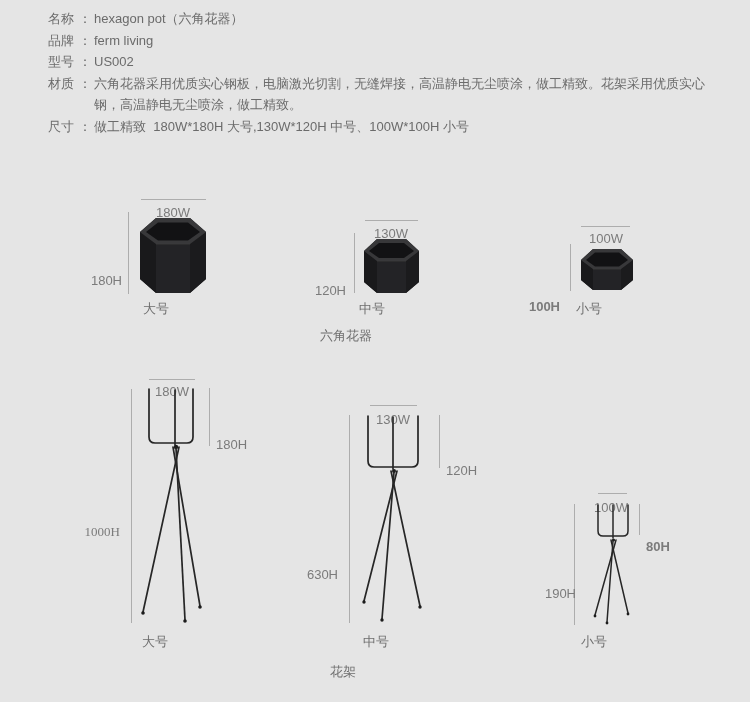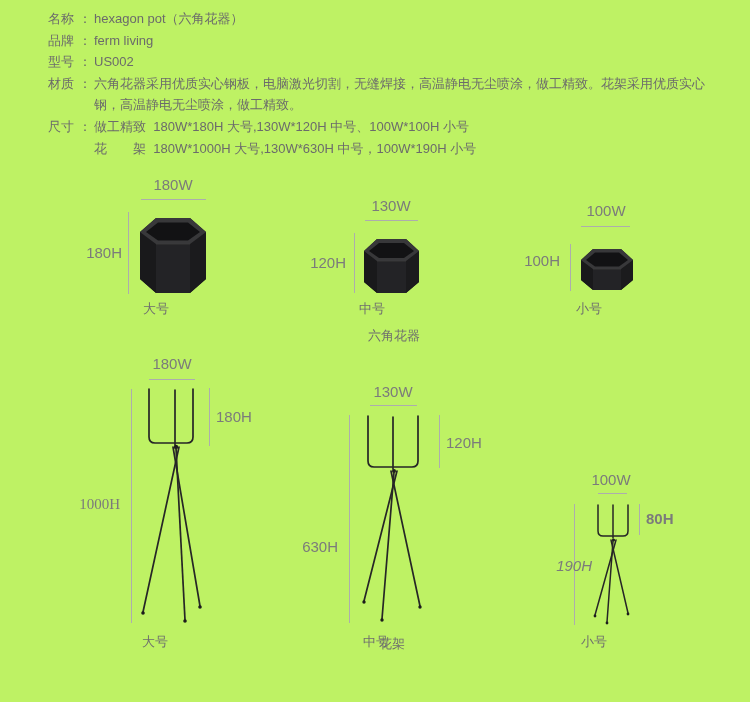--- a/index.html
+++ b/index.html
@@ -1,61 +1,61 @@
 <!DOCTYPE html>
 <html><head>
 <meta charset="utf-8">
 <style>
   html,body{margin:0;padding:0;background:#ffffff;}
   .canvas{
-    position:relative;width:750px;height:702px;background:#bef264;overflow:hidden;
+    position:relative;width:750px;height:702px;background:#e5e5e5;overflow:hidden;
     font-family:"Liberation Sans","DejaVu Sans",sans-serif;
   }
   
   .specs{position:absolute;left:48px;top:8px;width:665px;font-size:13px;color:#6b6b6b;}
   .spec-row{display:flex;line-height:21.6px;}
   .spec-key{flex:none;min-width:28px;white-space:pre;}
   .spec-colon{flex:none;width:18px;text-align:center;}
   .spec-value{flex:1;white-space:pre-wrap;}
   
-  .dimlabel{position:absolute;font-size:15px;color:#7b7b7b;line-height:14px;}
+  .dimlabel{position:absolute;font-size:13px;color:#7b7b7b;line-height:14px;margin-top:28px;}
   .ctr{text-align:center;} .rgt{text-align:right;} .lft{text-align:left;}
   .wline{position:absolute;height:1px;background:#adadad;}
   .vline{position:absolute;width:1px;background:#adadad;}
   .sizelabel{position:absolute;font-size:13px;color:#6e6e6e;text-align:left;line-height:15px;}
-  .caption{position:absolute;font-size:13px;color:#6e6e6e;text-align:right;line-height:15px;}
+  .caption{position:absolute;font-size:13px;color:#6e6e6e;text-align:left;line-height:15px;}
   .fig{position:absolute;}
   
   #p1-wl{left:141px;top:178px;width:64px;}  #p1-line{left:141px;top:199px;width:65px;}
   #p1-svg{left:139px;top:210px;}            #p1-vl{left:128px;top:212px;height:82px;}
   #p1-hl{left:76px;top:246px;width:46px;}   #p1-sl{left:143px;top:301px;width:60px;}
   #p2-wl{left:359px;top:199px;width:64px;}  #p2-line{left:365px;top:220px;width:53px;}
   #p2-svg{left:363px;top:232px;}            #p2-vl{left:354px;top:233px;height:60px;}
   #p2-hl{left:300px;top:256px;width:46px;}  #p2-sl{left:359px;top:301px;width:60px;}
   #p3-wl{left:574px;top:204px;width:64px;}  #p3-line{left:581px;top:226px;width:49px;}
   #p3-svg{left:580px;top:243px;}            #p3-vl{left:570px;top:244px;height:47px;}
-  #p3-hl{left:514px;top:254px;width:46px;}  #p3-sl{left:576px;top:301px;width:60px;}
+  #p3-hl{left:514px;top:272px;width:46px;font-weight:bold;}  #p3-sl{left:576px;top:301px;width:60px;}
   #pots-cap{left:320px;top:328px;width:100px;}
   
   #s1-wl{left:140px;top:357px;width:64px;}  #s1-line{left:149px;top:379px;width:46px;}
   #s1-svg{left:140px;top:387px;}
   #s1-bvl{left:209px;top:388px;height:58px;} #s1-bhl{left:216px;top:410px;width:46px;}
   #s1-tvl{left:131px;top:389px;height:234px;} #s1-thl{left:68px;top:497px;width:52px;font-family:Liberation Serif, serif;}
   #s1-sl{left:142px;top:634px;width:60px;}
   #s2-wl{left:361px;top:385px;width:64px;}  #s2-line{left:370px;top:405px;width:47px;}
   #s2-svg{left:360px;top:414px;}
   #s2-bvl{left:439px;top:415px;height:53px;} #s2-bhl{left:446px;top:436px;width:46px;}
   #s2-tvl{left:349px;top:415px;height:208px;} #s2-thl{left:286px;top:540px;width:52px;}
   #s2-sl{left:363px;top:634px;width:60px;}
   #s3-wl{left:579px;top:473px;width:64px;}  #s3-line{left:598px;top:493px;width:29px;}
   #s3-svg{left:580px;top:503px;}
   #s3-bvl{left:639px;top:504px;height:31px;} #s3-bhl{left:646px;top:512px;width:40px;font-weight:bold;}
-  #s3-tvl{left:574px;top:504px;height:121px;} #s3-thl{left:540px;top:559px;width:52px;font-style:italic;}
+  #s3-tvl{left:574px;top:504px;height:121px;} #s3-thl{left:524px;top:559px;width:52px;}
   #s3-sl{left:581px;top:634px;width:60px;}
-  #stands-cap{left:330px;top:636px;width:75px;}
+  #stands-cap{left:330px;top:664px;width:75px;}
   .standline{stroke:#262626;stroke-width:1.7;fill:none;stroke-linecap:round;}
   .standline-thin{stroke:#262626;stroke-width:1.5;fill:none;stroke-linecap:round;}
 </style>
 </head>
 <body>
 
 <div class="canvas">
 
   <div class="specs">
     <div class="spec-row">
@@ -75,25 +75,20 @@
     </div>
     <div class="spec-row">
       <span class="spec-key">材质</span>
         <span class="spec-colon">：</span>
         <span class="spec-value">六角花器采用优质实心钢板，电脑激光切割，无缝焊接，高温静电无尘喷涂，做工精致。花架采用优质实心钢，高温静电无尘喷涂，做工精致。</span>
     </div>
     <div class="spec-row">
       <span class="spec-key">尺寸</span>
         <span class="spec-colon">：</span>
         <span class="spec-value">做工精致  180W*180H 大号,130W*120H 中号、100W*100H 小号</span>
-    </div>
-    <div class="spec-row">
-      <span class="spec-key"></span>
-        <span class="spec-colon"></span>
-        <span class="spec-value">花　　架  180W*1000H 大号,130W*630H 中号，100W*190H 小号</span>
     </div>
   </div>
 
   <div class="dimlabel ctr" id="p1-wl">180W</div>
   <div class="wline" id="p1-line"></div>
   <svg class="fig" id="p1-svg" width="68" height="85" viewBox="0 0 68 85">
     <path d="M1,22 L17,8 L51,8 L67,22 L67,69 L51,83 L17,83 L1,69 Z" fill="#202022"></path>
     <path d="M1,22 L17,34 L17,83 L1,69 Z" fill="#19191b"></path>
     <path d="M17,34 L51,34 L51,83 L17,83 Z" fill="#232326"></path>
     <path d="M51,34 L67,22 L67,69 L51,83 Z" fill="#1b1b1d"></path>

